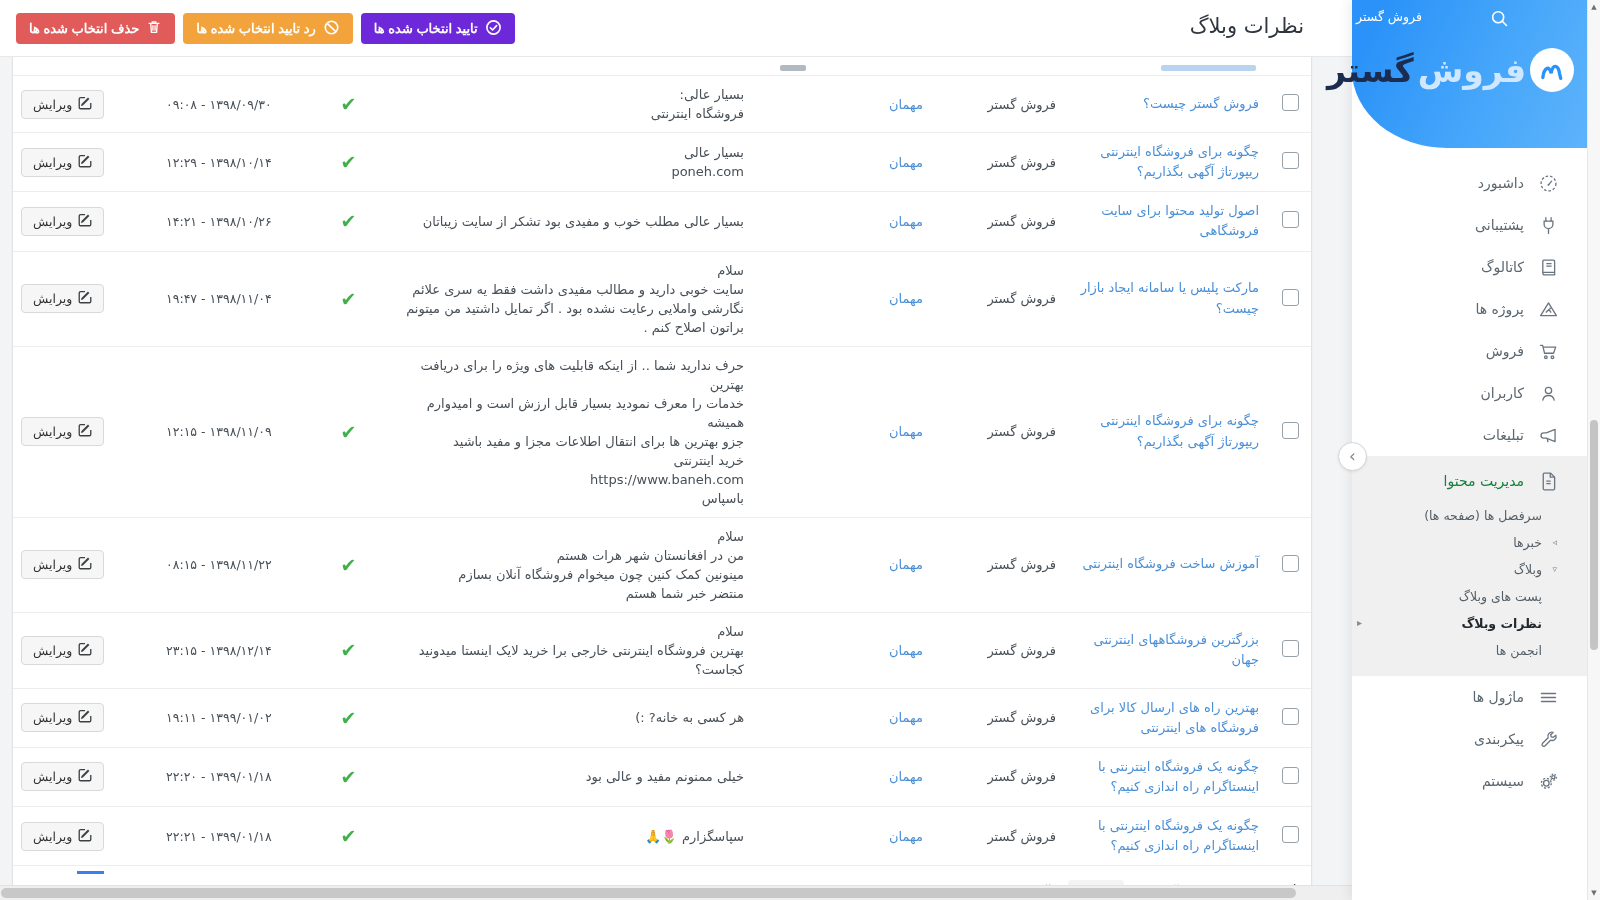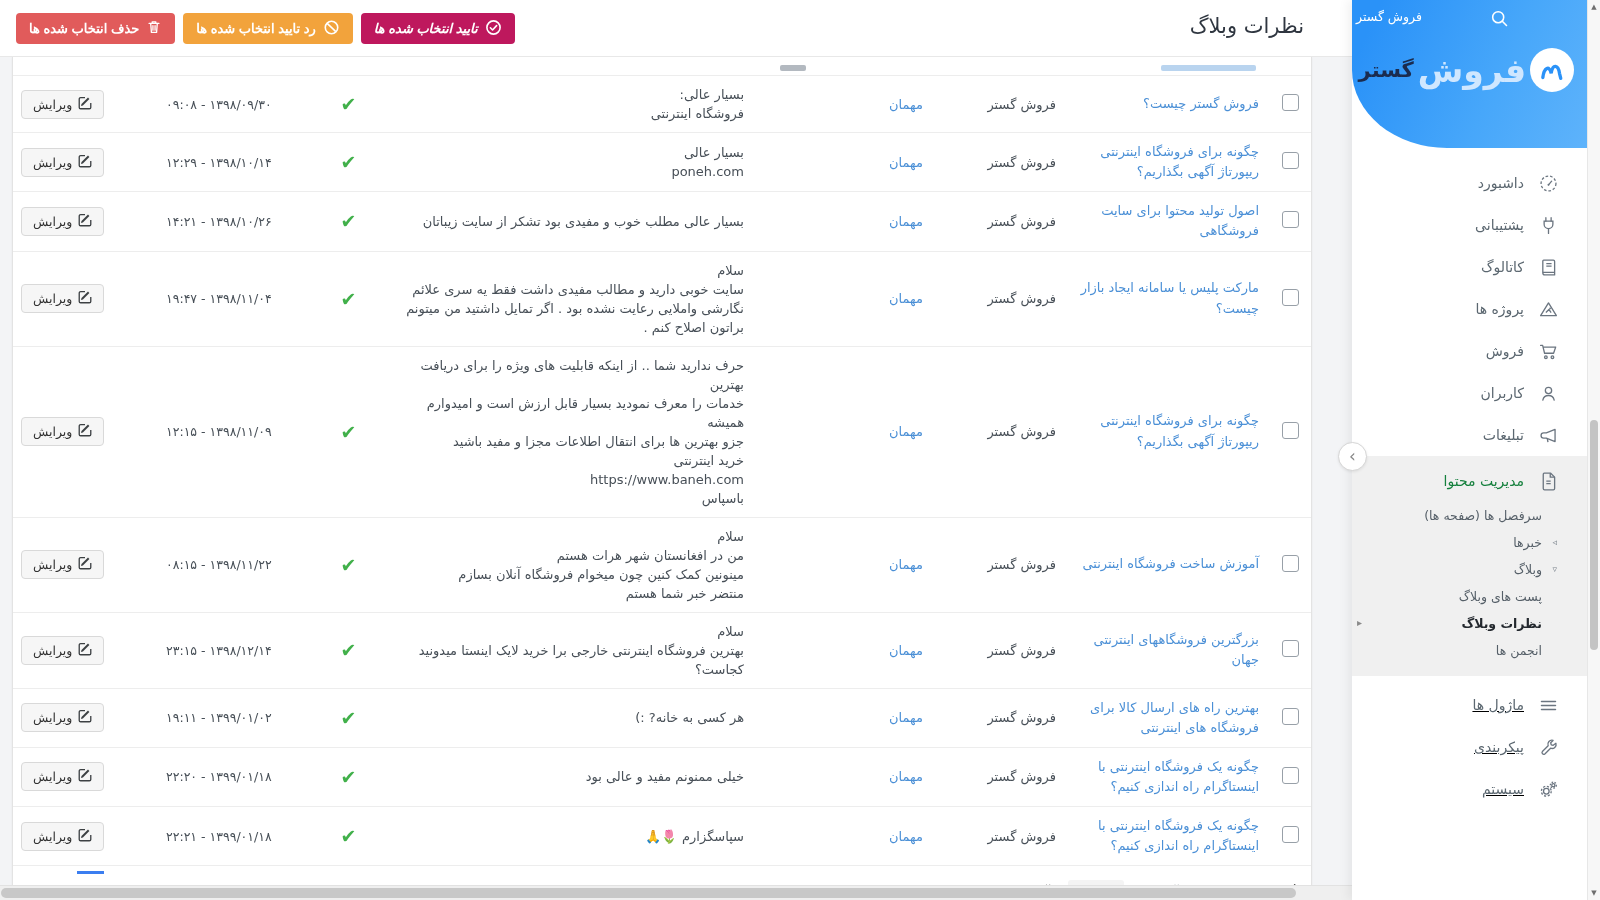--- a/index.html
+++ b/index.html
@@ -6,21 +6,21 @@
   body{font-family:"DejaVu Sans",sans-serif;width:1600px;height:900px;overflow:hidden;background:#fff;}
   .stage{position:relative;width:1600px;height:900px;overflow:hidden;background:#f3f4f6;}
 
   
   .main{position:absolute;left:0;top:0;width:1352px;height:900px;background:#f3f4f6;}
   .main-header{position:absolute;top:0;left:0;width:1352px;height:56px;background:#fff;border-bottom:1px solid #e8e8e8;z-index:2;}
   .page-title{position:absolute;top:14px;right:48px;font-size:21px;color:#2f3640;}
   .hdr-buttons{position:absolute;top:13px;left:16px;display:flex;flex-direction:row;gap:8px;}
   .btn{display:inline-flex;align-items:center;gap:7px;height:31px;padding:0 13px;border-radius:4px;color:#fff;font-size:13px;font-weight:bold;cursor:pointer;border:none;}
   .btn svg{flex:0 0 auto;}
-  .btn-approve{background:#be185d;font-style:italic;}
+  .btn-approve{background:#6d28d9;}
   .btn-reject{background:#f2a33c;}
   .btn-delete{background:#e15b5b;}
 
   
   .card{position:absolute;top:56px;left:12px;width:1298px;background:#fff;border:1px solid #e3e3e3;border-top:none;box-shadow:0 1px 2px rgba(0,0,0,.05);z-index:1;}
   .partial-row{position:relative;height:19px;border-bottom:1px solid #ededed;overflow:hidden;}
   .partial-row .f1{position:absolute;right:55px;bottom:4px;width:95px;height:6px;background:#b9d4ef;border-radius:2px;}
   .partial-row .f2{position:absolute;right:505px;bottom:4px;width:26px;height:6px;background:#b3b9c0;border-radius:2px;}
   table.ctable{width:100%;border-collapse:collapse;table-layout:fixed;font-size:13px;}
   table.ctable td{border-bottom:1px solid #ededed;vertical-align:middle;color:#474f57;}
@@ -52,33 +52,33 @@
   .refresh{display:inline-flex;cursor:pointer;}
 
   
   .sidebar{position:absolute;right:12px;top:0;width:236px;height:900px;background:#fff;box-shadow:-4px 0 10px rgba(0,0,0,.06);z-index:5;}
   .side-blue{position:relative;height:148px;background:linear-gradient(115deg,#2a92f8 10%,#47a7fa 60%,#5eb3fb 100%);border-radius:0 0 0 95px / 0 0 0 78px;}
   .brand-small{position:absolute;top:9px;right:166px;color:#fff;font-size:12.5px;}
   .side-search{position:absolute;top:8px;right:78px;cursor:pointer;}
   .logo-row{position:absolute;top:48px;right:14px;display:flex;align-items:center;gap:4px;}
   .logo-badge{width:44px;height:44px;border-radius:50%;background:#fff;display:flex;align-items:center;justify-content:center;}
   .logo-t1{font-size:33px;font-weight:bold;color:#cfe7ff;letter-spacing:-1px;}
-  .logo-t2{font-size:21px;font-weight:bold;color:#1b2c4f;letter-spacing:-1px;}
+  .logo-t2{font-size:33px;font-weight:bold;color:#1b2c4f;letter-spacing:-1px;}
   .side-menu{padding-top:14px;}
   .side-item{display:flex;align-items:center;gap:12px;height:42px;padding-right:28px;cursor:pointer;}
   .sicon{width:24px;display:flex;justify-content:center;}
   .slabel{font-size:14px;color:#5b6770;}
   .side-group{position:relative;background:#f0f0f0;padding:4px 0 12px;}
   .side-group .slabel{color:#15803d;}
   .sub-item{position:relative;padding:6px 46px 6px 8px;text-align:right;font-size:12.5px;color:#555f68;cursor:pointer;}
   .sub-item .tri{position:absolute;right:31px;top:8px;font-size:9px;color:#7a838c;}
   .sub-item.active{font-weight:bold;color:#23282e;}
   .sub-item .marker{display:none;}
   .sub-item.active .marker{display:block;position:absolute;left:5px;top:7px;font-size:10px;color:#8a8a8a;}
-  .side-bottom{padding-top:8px;text-decoration:underline;}
+  .side-bottom{}
   .collapse-btn{position:absolute;left:-14px;top:442px;width:27px;height:27px;border-radius:50%;background:#fff;border:1px solid #d5d5d5;display:flex;align-items:center;justify-content:center;color:#888;font-size:17px;line-height:1;cursor:pointer;box-shadow:0 1px 3px rgba(0,0,0,.08);}
 
   
   .vscroll{position:absolute;right:0;top:0;width:12px;height:900px;background:#f7f7f7;border-left:1px solid #e7e7e7;z-index:6;}
   .vscroll .arr{position:absolute;left:0;width:12px;text-align:center;font-size:7px;color:#6f6f6f;cursor:pointer;}
   .vscroll .arr.up{top:3px;}
   .vscroll .arr.down{bottom:3px;}
   .vscroll .vthumb{position:absolute;left:2px;top:420px;width:8px;height:230px;background:#c4c4c4;border-radius:4px;cursor:pointer;}
   .hscroll{position:absolute;left:0;bottom:0;width:1352px;height:14px;background:#efefef;border-top:1px solid #e2e2e2;z-index:4;}
   .hscroll .hthumb{position:absolute;left:1px;top:2px;width:1295px;height:10px;background:#c8c8c8;border-radius:6px;cursor:pointer;}

